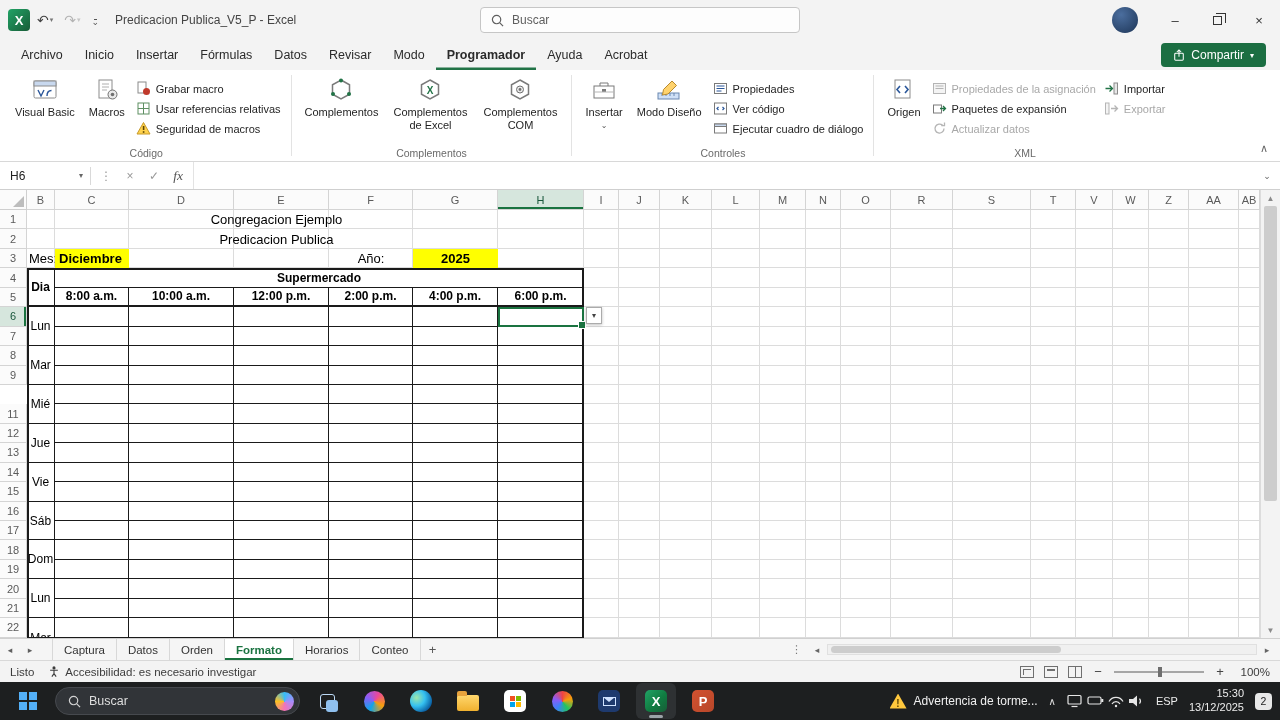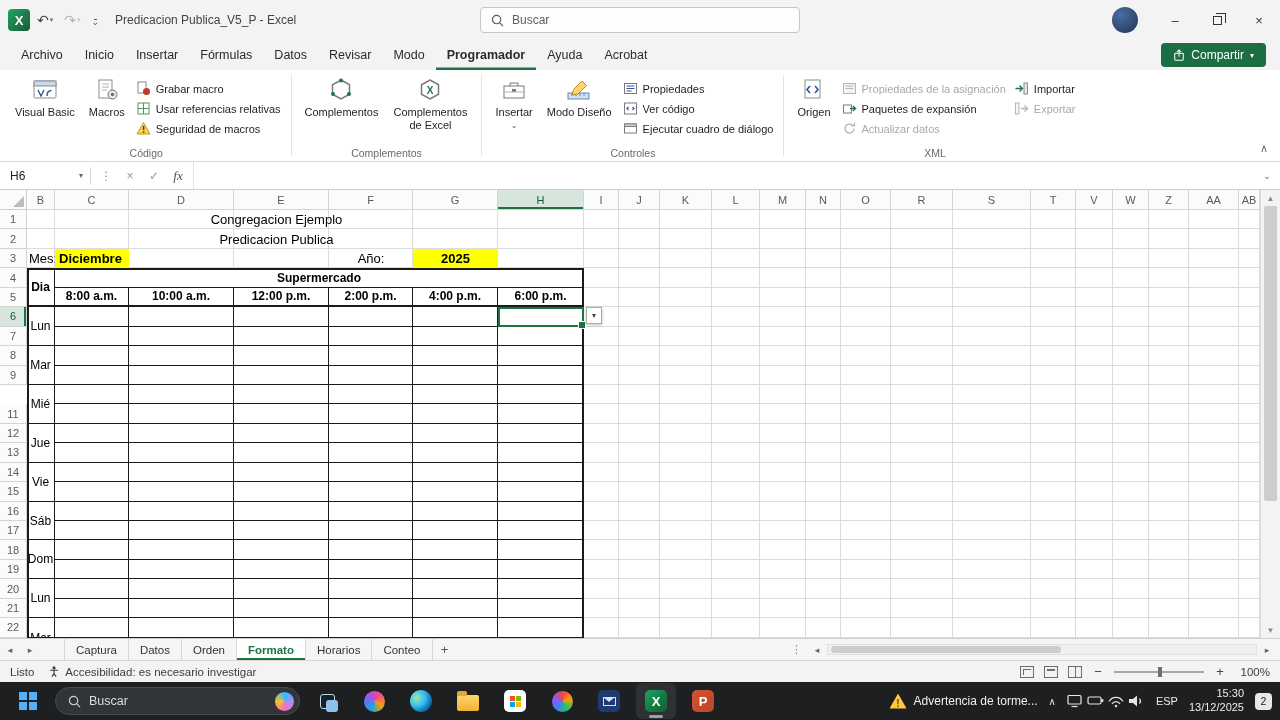--- a/index.html
+++ b/index.html
@@ -79,21 +79,21 @@
   .dvwrap{z-index:4;display:flex;align-items:flex-start}
   .dvbtn{width:16px;height:17px;margin-left:2px;background:#fff;border:1px solid #ababab;box-shadow:0 1px 3px rgba(0,0,0,.25);display:flex;align-items:center;justify-content:center;font-size:8px;color:#444}
   .vscroll{width:20px;background:#f3f3f3;border-left:1px solid #dcdcdc;display:flex;flex-direction:column;align-items:center}
   .varrow{height:16px;width:100%;display:flex;align-items:center;justify-content:center;color:#8a8a8a;font-size:8px}
   .vthumb{width:13px;height:295px;background:#cdcdcd;border-radius:2px}
   .vfill{flex:1}
 
   
   .sheettabs{height:22px;background:#f5f5f5;border-top:1px solid #d0d0d0;display:flex;align-items:center;font-size:11.5px}
   .stnav{width:20px;text-align:center;color:#5f5f5f;font-size:9px}
-  #tabs-container{display:flex;height:100%;margin-left:24px}
+  #tabs-container{display:flex;height:100%;margin-left:12px}
   .stab{height:100%;display:flex;align-items:center;padding:0 11px;color:#333;border-right:1px solid #d8d8d8;white-space:nowrap}
   .stab:first-child{border-left:1px solid #d8d8d8}
   .stab.active{background:#fff;color:#1a7340;font-weight:700;box-shadow:inset 0 -2px 0 #1a7340}
   .addsheet{width:24px;text-align:center;color:#555;font-size:13px}
   .hscroll{margin-left:auto;display:flex;align-items:center;gap:3px;padding-right:6px}
   .hdots{color:#777;font-size:11px;margin-right:5px}
   .harrow{color:#666;font-size:9px;width:14px;text-align:center}
   .htrack{width:430px;height:11px;background:#f0f0f0;border:1px solid #e0e0e0;position:relative}
   .hthumb{position:absolute;left:3px;top:1px;width:230px;height:7px;background:#cdcdcd;border-radius:4px}
 
@@ -269,20 +269,30 @@
       <span>Complementos</span>
     </div>
     <div class="bigbtn">
       <span class="bigicon">
         <svg width="26" height="24" viewBox="0 0 26 24">
             <polygon points="13,2 21.5,6.8 21.5,16.2 13,21 4.5,16.2 4.5,6.8" fill="none" stroke="#7a7a7a" stroke-width="1.5"></polygon>
             <text x="13" y="15.5" font-size="10" font-weight="bold" fill="#217346" text-anchor="middle" font-family="Liberation Sans, sans-serif">X</text>
           </svg>
       </span>
       <span>Complementos de Excel</span>
+    </div>
+    <div class="bigbtn">
+      <span class="bigicon">
+        <svg width="26" height="24" viewBox="0 0 26 24">
+            <polygon points="13,2 21.5,6.8 21.5,16.2 13,21 4.5,16.2 4.5,6.8" fill="none" stroke="#7a7a7a" stroke-width="1.5"></polygon>
+            <circle cx="13" cy="11.5" r="3.5" fill="#e9e9e9" stroke="#707070"></circle>
+            <circle cx="13" cy="11.5" r="1.4" fill="#707070"></circle>
+          </svg>
+      </span>
+      <span>Complementos COM</span>
     </div>
     <div class="grouplabel">Complementos</div>
   </div>
   <div class="gdiv"></div>
 
   <div class="rgroup">
     <div class="bigbtn">
       <span class="bigicon">
         <svg width="26" height="24" viewBox="0 0 26 24">
             <rect x="3" y="8" width="20" height="12" fill="#fff" stroke="#7a7a7a"></rect>

